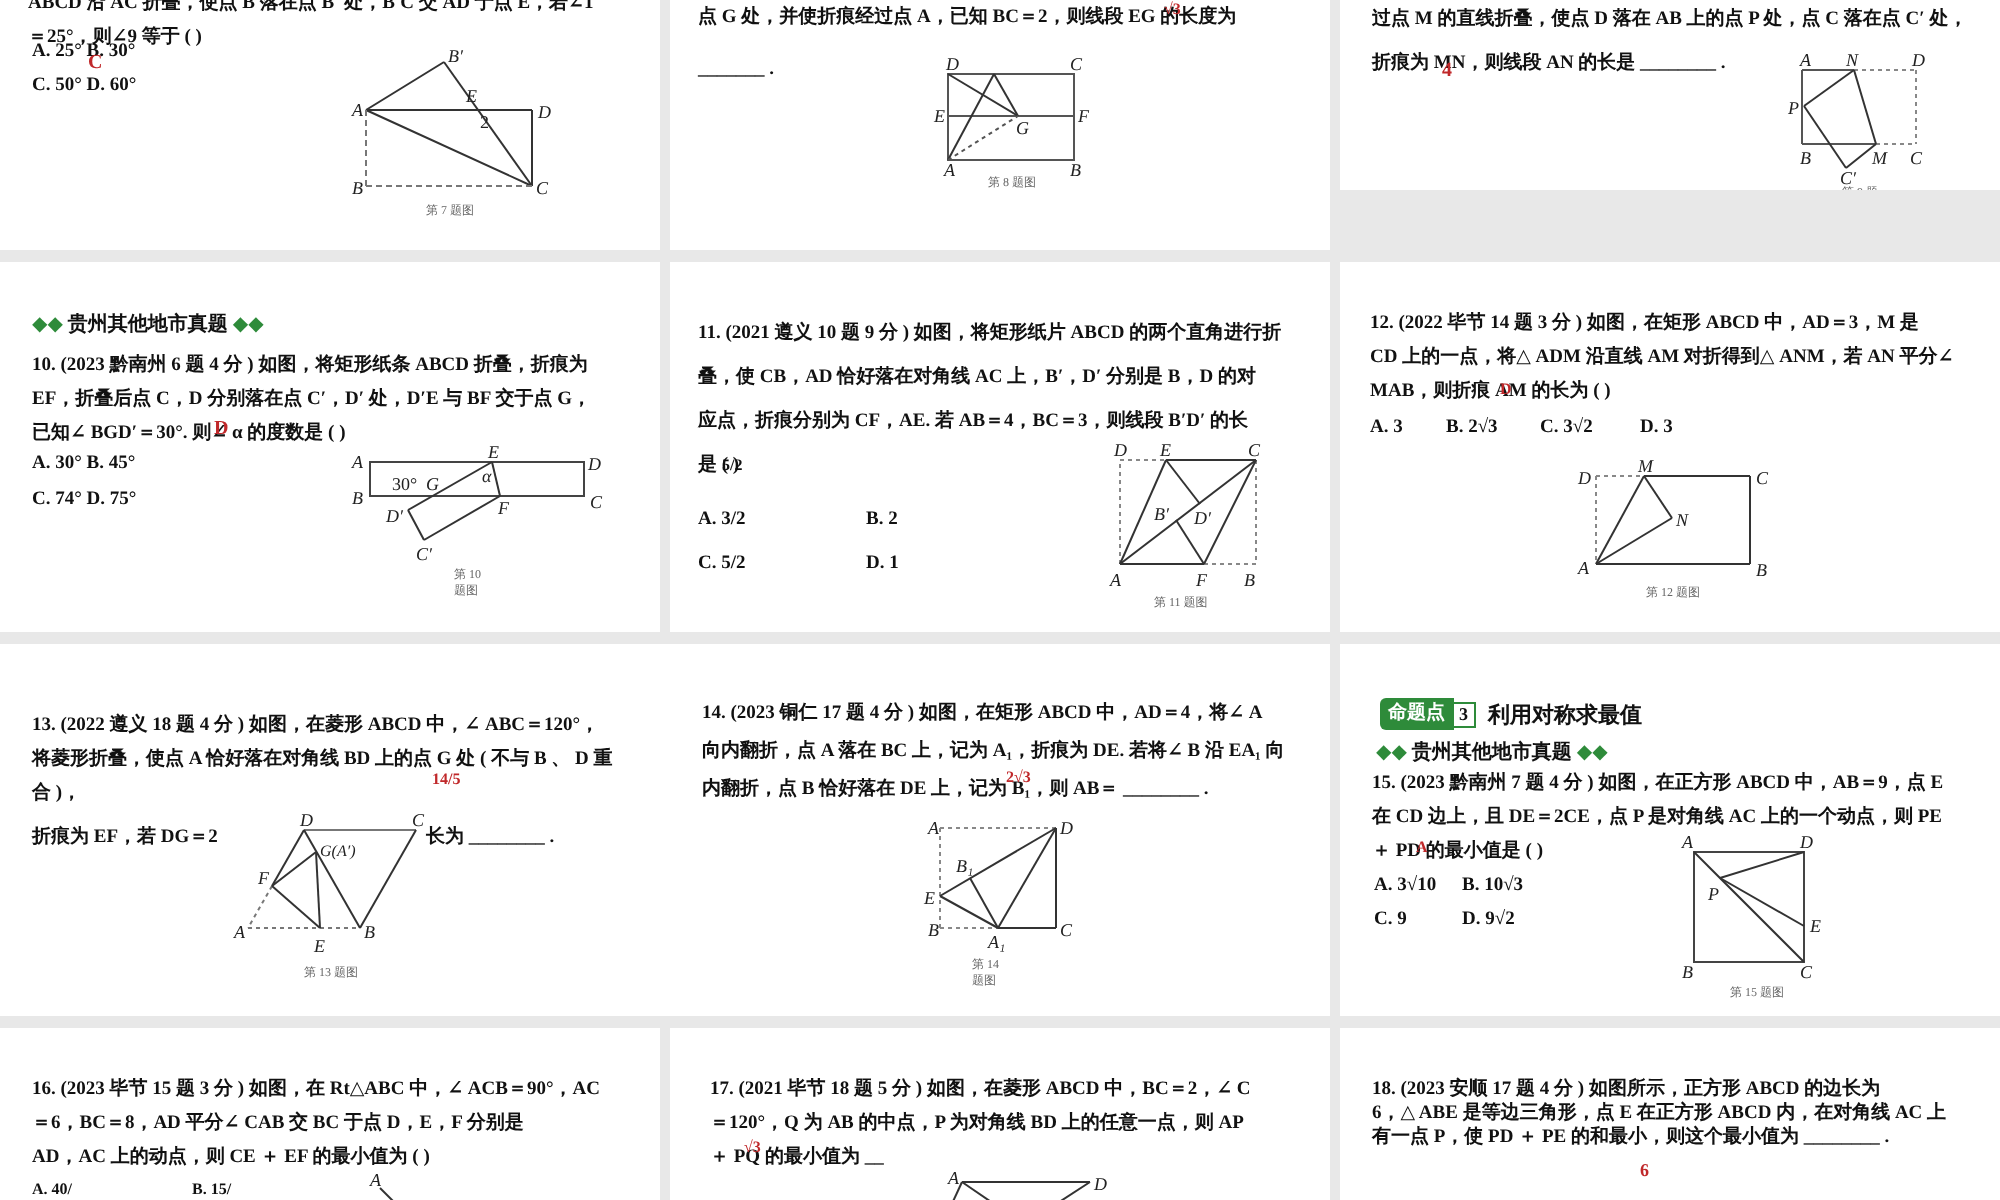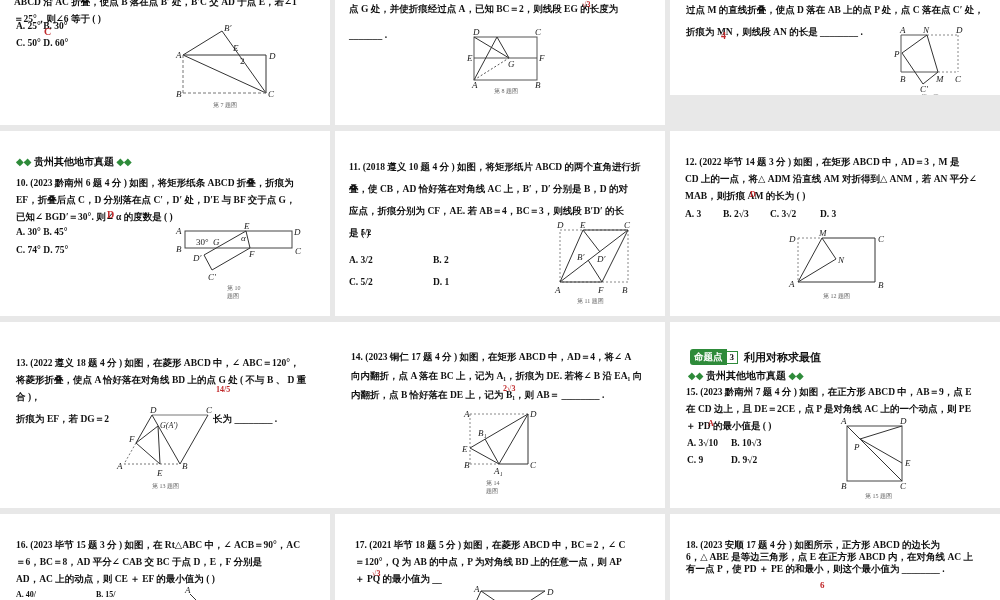--- a/index.html
+++ b/index.html
@@ -19,21 +19,21 @@
   .cap{position:absolute;font-size:6px;color:#666;}
   svg{position:absolute;overflow:visible;}
   svg text{font-family:"Liberation Serif",serif;font-style:italic;font-size:9px;fill:#222;}
 </style>
 </head>
 <body>
 
 <div class="tile" style="left:0;top:0;width:330px;height:125px;">
   <div class="q tight" style="left:14px;top:-6px;">
     <span class="l">ABCD 沿 AC 折叠，使点 B 落在点 B′ 处，B′C 交 AD 于点 E，若∠1</span>
-    <span class="l">＝25°，则∠6 等于 (        )</span>
+    <span class="l">＝25°，则∠9 等于 (        )</span>
   </div>
   <div class="opt" style="left:16px;top:21px;">A. 25°  B. 30°</div>
   <div class="ans" style="left:44px;top:26px;">C</div>
   <div class="opt" style="left:16px;top:38px;">C. 50°  D. 60°</div>
   <svg width="330" height="125" style="left:0;top:0;">
     <line x1="183" y1="55" x2="222" y2="31" stroke="#333" stroke-width="1"></line>
     <line x1="222" y1="31" x2="266" y2="93" stroke="#333" stroke-width="1"></line>
     <line x1="183" y1="55" x2="266" y2="55" stroke="#333" stroke-width="1"></line>
     <line x1="266" y1="55" x2="266" y2="93" stroke="#333" stroke-width="1"></line>
     <line x1="183" y1="55" x2="266" y2="93" stroke="#333" stroke-width="1"></line>
@@ -133,21 +133,21 @@
       <text x="295" y="123">C</text>
     <text x="193" y="130">D′</text>
       <text x="249" y="126">F</text>
       <text x="208" y="149">C′</text>
   </svg>
   <div class="cap" style="left:227px;top:153px;width:20px;line-height:8px;">第 10 题图</div>
 </div>
 
 <div class="tile" style="left:335px;top:131px;width:330px;height:185px;">
   <div class="q" style="left:14px;top:25px;line-height:22px;">
-    <span class="l">11. (2018 遵义 10 题 4 分 ) 如图，将矩形纸片 ABCD 的两个直角进行折</span>
+    <span class="l">11. (2021 遵义 10 题 9 分 ) 如图，将矩形纸片 ABCD 的两个直角进行折</span>
     <span class="l">叠，使 CB，AD 恰好落在对角线 AC 上，B′，D′ 分别是 B，D 的对</span>
     <span class="l">应点，折痕分别为 CF，AE. 若 AB＝4，BC＝3，则线段 B′D′ 的长</span>
     <span class="l">是 (        )</span>
   </div>
   <div class="ans" style="left:26px;top:97px;font-size:8px;color:#111;">5/2</div>
   <div class="opt" style="left:14px;top:124px;">A. 3/2</div>
   <div class="opt" style="left:98px;top:124px;">B. 2</div>
   <div class="opt" style="left:14px;top:146px;">C. 5/2</div>
   <div class="opt" style="left:98px;top:146px;">D. 1</div>
   <svg width="330" height="185" style="left:0;top:0;">

